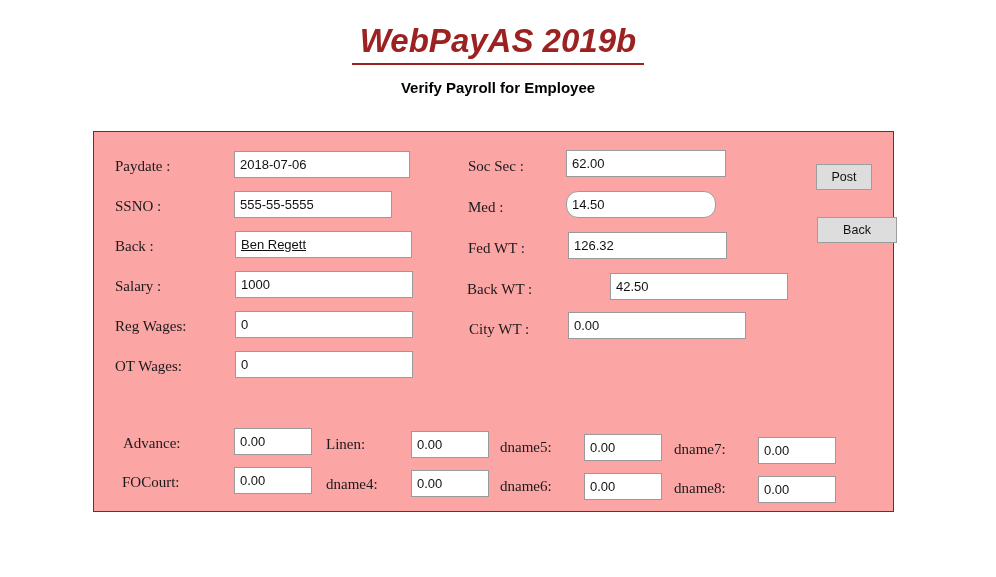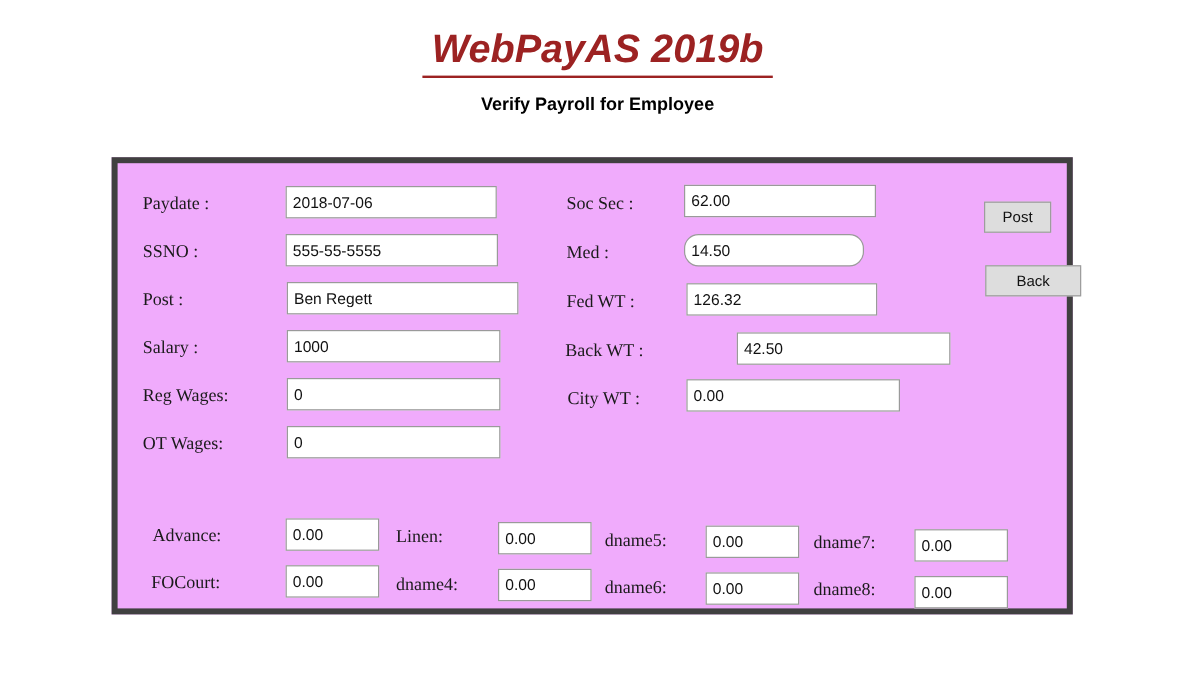--- a/index.html
+++ b/index.html
@@ -47,23 +47,23 @@
     color: #000000;
   }
 
   
   .panel {
     position: absolute;
     left: 93px;
     top: 131px;
     width: 801px;
     height: 381px;
-    border: 5px solid #404040;
+    border: 1px solid #404040;
     box-sizing: border-box;
-    background: #f0abfc;
+    background: #fca5a5;
   }
 
   
   .fld-label {
     position: absolute;
     font-family: "Liberation Serif", "DejaVu Serif", serif;
     font-size: 15px;
     color: #1a1a1a;
     white-space: nowrap;
     line-height: 18px;
@@ -102,28 +102,28 @@
 
 <div class="app-title">
   <span class="inner">WebPayAS 2019b</span>
 </div>
 <div class="page-subtitle">Verify Payroll for Employee</div>
 
 <div class="panel">
 
   <div class="fld-label" style="left:21px;  top:25px;">Paydate :</div>
   <div class="fld-label" style="left:21px;  top:65px;">SSNO    :</div>
-  <div class="fld-label" style="left:21px;  top:105px;">Post    :</div>
+  <div class="fld-label" style="left:21px;  top:105px;">Back    :</div>
   <div class="fld-label" style="left:21px;  top:145px;">Salary   :</div>
   <div class="fld-label" style="left:21px;  top:185px;">Reg Wages:</div>
   <div class="fld-label" style="left:21px;  top:225px;">OT Wages:</div>
 
   <input class="fld-input" style="left: 140px; top: 19px; width: 176px;" value="2018-07-06">
-  <input class="fld-input" style="left: 140px; top: 59px; width: 177px;" value="555-55-5555">
-  <input class="fld-input" style="left: 141px; top: 99px; width: 193px;" value="Ben Regett">
+  <input class="fld-input" style="left: 140px; top: 59px; width: 158px;" value="555-55-5555">
+  <input class="fld-input" style="left: 141px; top: 99px; width: 177px; text-decoration: underline;" value="Ben Regett">
   <input class="fld-input" style="left: 141px; top: 139px; width: 178px;" value="1000">
   <input class="fld-input" style="left: 141px; top: 179px; width: 178px;" value="0">
   <input class="fld-input" style="left: 141px; top: 219px; width: 178px;" value="0">
 
   <div class="fld-label" style="left:374px; top:25px;">Soc Sec  :</div>
   <div class="fld-label" style="left:374px; top:66px;">Med        :</div>
   <div class="fld-label" style="left:374px; top:107px;">Fed WT  :</div>
   <div class="fld-label" style="left:373px; top:148px;">Back WT :</div>
   <div class="fld-label" style="left:375px; top:188px;">City WT  :</div>
 

